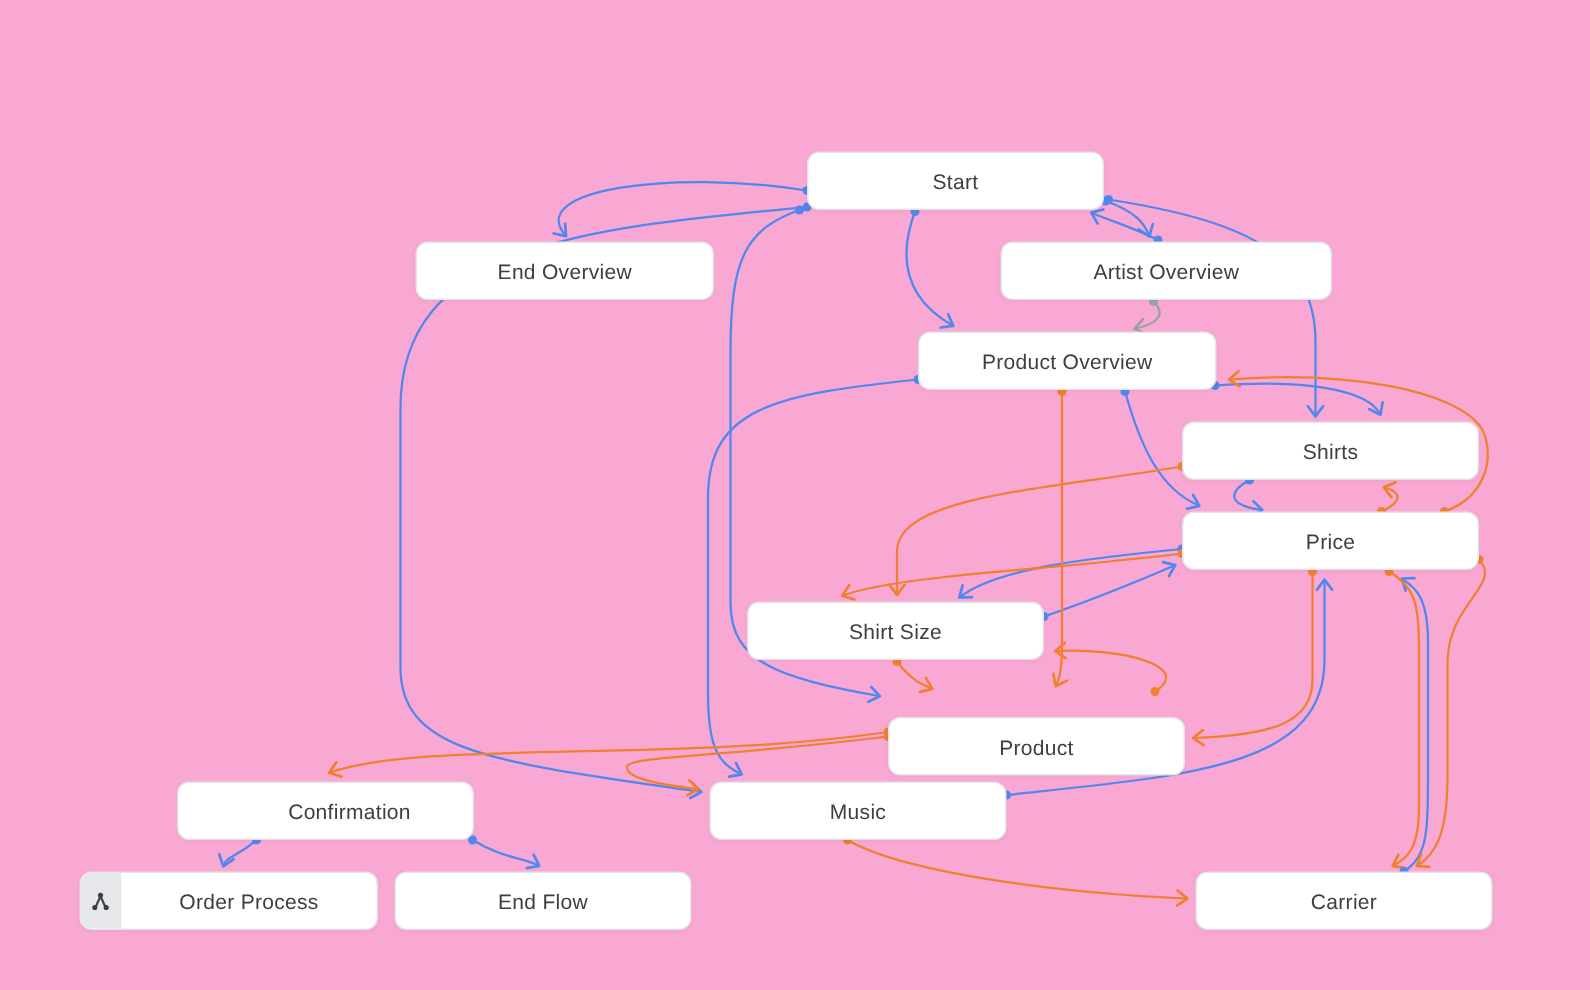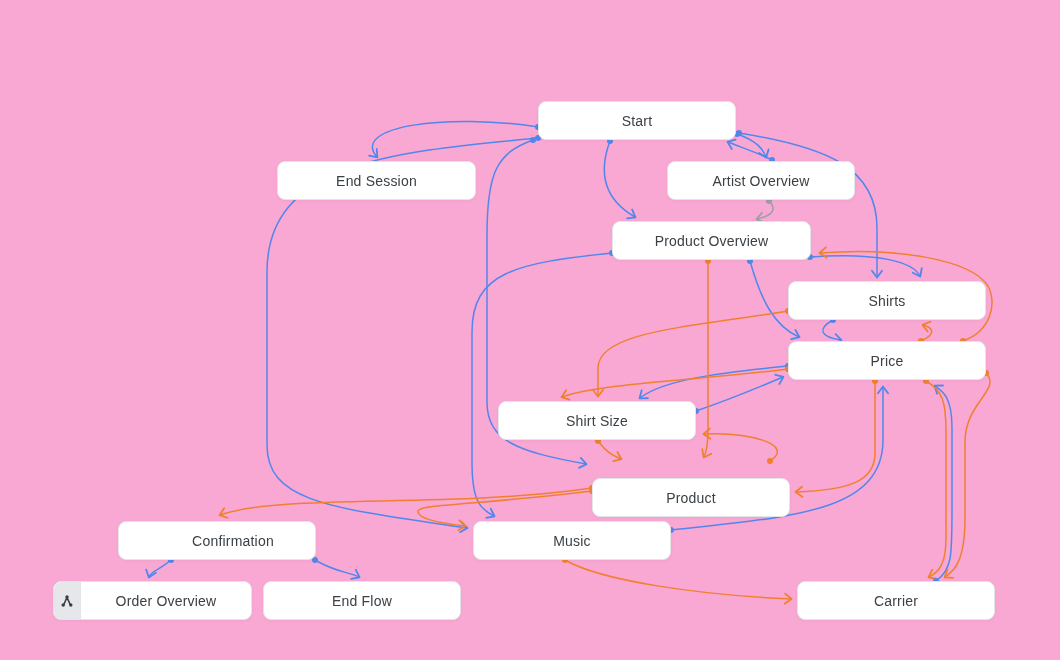--- a/index.html
+++ b/index.html
@@ -111,23 +111,23 @@
         <circle cx="592" cy="491" r="3" fill="#f0802f"></circle>
         <circle cx="565" cy="560" r="3" fill="#f0802f"></circle>
         <circle cx="769" cy="201" r="3" fill="#9aa0a6"></circle>
       </g>
   </svg>
   <div id="nodes-layer">
       <div class="node" style="left: 538px; top: 101px; width: 198px; height: 39px;">
         <span class="label">Start</span>
       </div>
       <div class="node" style="left: 277px; top: 161px; width: 199px; height: 39px;">
-        <span class="label">End Session</span>
+        <span class="label">End Overview</span>
       </div>
-      <div class="node" style="left: 667px; top: 161px; width: 188px; height: 39px;">
+      <div class="node" style="left: 667px; top: 161px; width: 221px; height: 39px;">
         <span class="label">Artist Overview</span>
       </div>
       <div class="node" style="left: 612px; top: 221px; width: 199px; height: 39px;">
         <span class="label">Product Overview</span>
       </div>
       <div class="node" style="left: 788px; top: 281px; width: 198px; height: 39px;">
         <span class="label">Shirts</span>
       </div>
       <div class="node" style="left: 788px; top: 341px; width: 198px; height: 39px; text-align: right;">
         <span class="label">Price</span>
@@ -146,21 +146,21 @@
       </div>
       <div class="node" style="left: 53px; top: 581px; width: 199px; height: 39px;">
         <div class="icon-box">
           <svg width="14" height="14" viewBox="0 0 14 14">
             <path d="M7 3.4 L3.8 10.6 M7 3.4 L10.2 10.6" fill="none" stroke="#3a3f45" stroke-width="1.5" stroke-linecap="round"></path>
             <circle cx="7" cy="2.9" r="1.7" fill="#3a3f45"></circle>
             <circle cx="3.2" cy="11" r="1.7" fill="#3a3f45"></circle>
             <circle cx="10.8" cy="11" r="1.7" fill="#3a3f45"></circle>
           </svg>
         </div>
-        <span class="label">Order Overview</span>
+        <span class="label">Order Process</span>
       </div>
       <div class="node" style="left: 263px; top: 581px; width: 198px; height: 39px;">
         <span class="label">End Flow</span>
       </div>
       <div class="node" style="left: 797px; top: 581px; width: 198px; height: 39px;">
         <span class="label">Carrier</span>
       </div>
     </div>
 </div>
 

